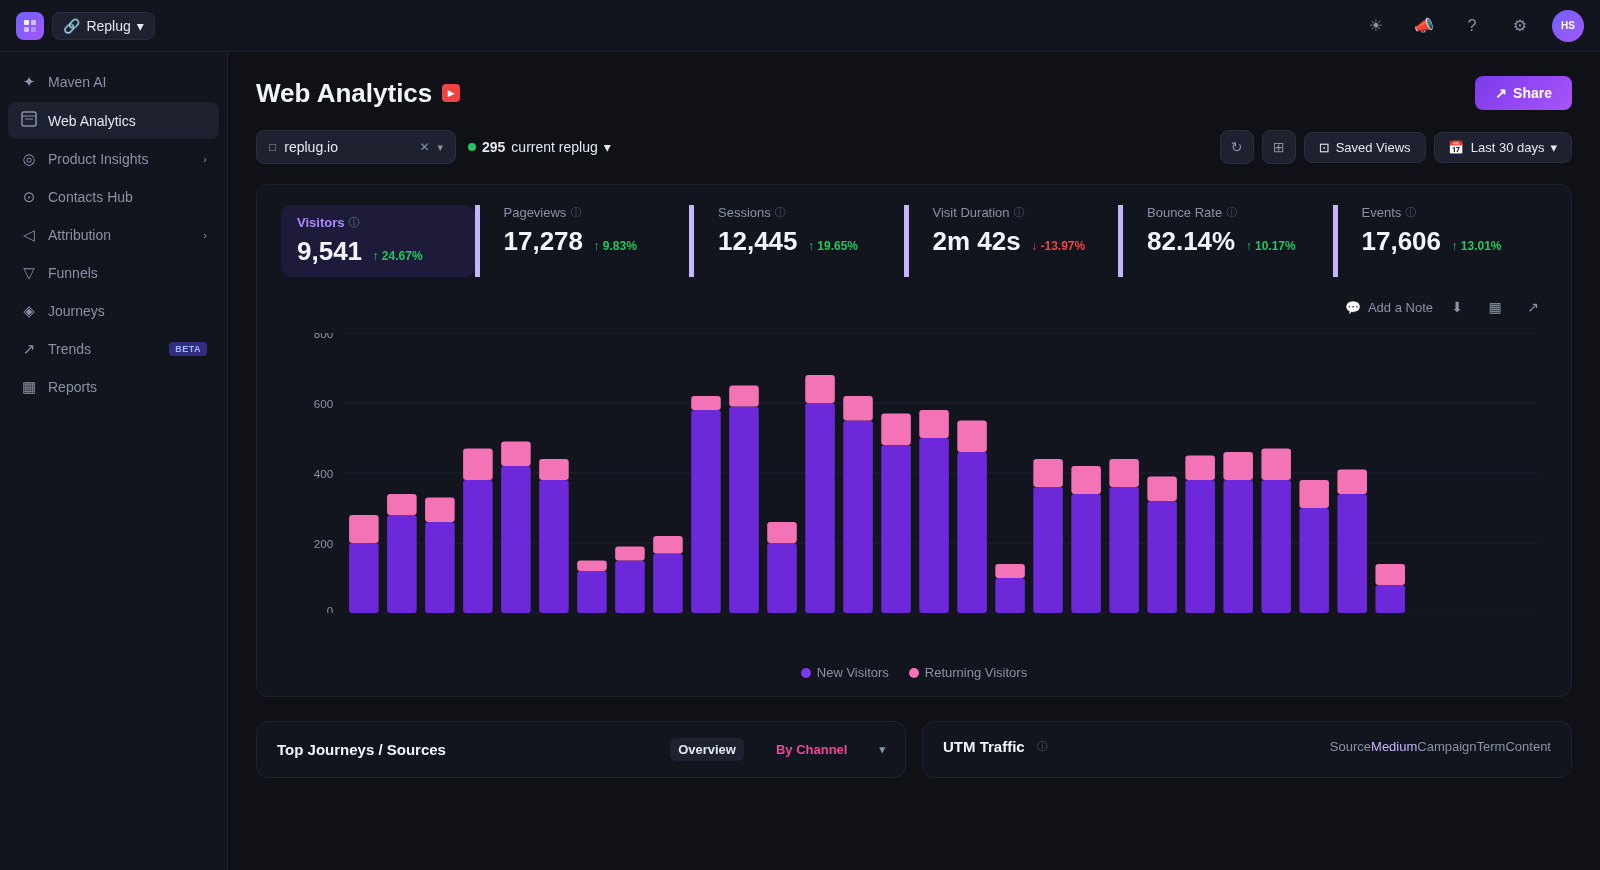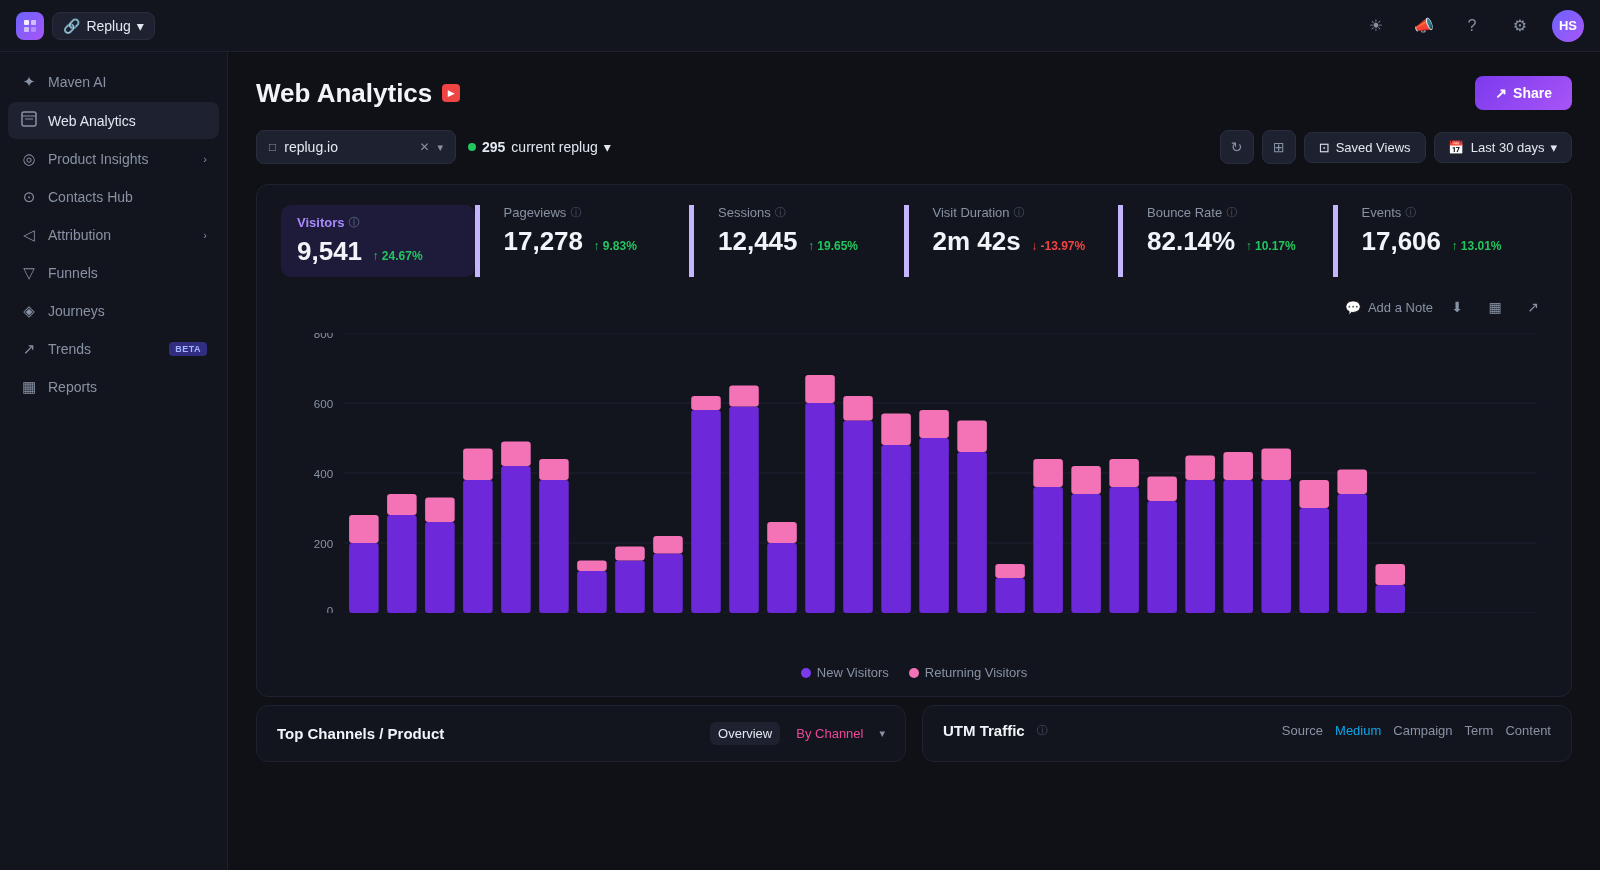--- a/index.html
+++ b/index.html
@@ -71,21 +71,21 @@
       font-size: 16px;
     }
     .avatar {
       width: 32px;
       height: 32px;
       background: linear-gradient(135deg, #6c63ff, #a855f7);
       border-radius: 50%;
       display: flex;
       align-items: center;
       justify-content: center;
-      font-size: 13px;
+      font-size: 10px;
       font-weight: 600;
       color: white;
       cursor: pointer;
     }
 
     
     .layout {
       display: flex;
       flex: 1;
       overflow: hidden;
@@ -274,21 +274,21 @@
       align-items: center;
       gap: 6px;
     }
 
     
     .metrics-card {
       background: #13151e;
       border: 1px solid #1e2130;
       border-radius: 12px;
       padding: 20px 24px 16px;
-      margin-bottom: 8px;
+      margin-bottom: 24px;
     }
     .metrics-row {
       display: flex;
       gap: 0;
       margin-bottom: 16px;
     }
     .metric-item {
       flex: 1;
       padding: 0 24px 0 0;
     }
@@ -398,49 +398,50 @@
       gap: 12px;
     }
     .panel-title {
       font-size: 15px;
       font-weight: 600;
       color: #f1f5f9;
     }
     .panel-tabs {
       display: flex;
       align-items: center;
-      gap: 8px;
+      gap: 24px;
       margin-left: auto;
+      font-weight: bold;
     }
     .panel-tab {
       font-size: 13px;
       color: #ec4899;
       cursor: pointer;
       padding: 4px 8px;
       border-radius: 6px;
     }
     .panel-tab.active {
       color: #e2e8f0;
       background: #1e2130;
     }
     .panel-tab-arrow {
       font-size: 11px;
       color: #8892a4;
     }
     .utm-tabs {
       display: flex;
-      gap: 12px;
+      gap: 0;
       margin-left: auto;
       font-size: 13px;
     }
     .utm-tab {
       color: #8892a4;
       cursor: pointer;
     }
-    .utm-tab.highlight { color: #0ea5e9; }
+    .utm-tab.highlight { color: #c4b5fd; }
   </style>
 </head>
 <body>
 
 <div class="topnav">
   <div class="topnav-left">
     <div class="logo-mark">
       <svg width="16" height="16" viewBox="0 0 16 16" fill="none">
         <rect x="2" y="2" width="5" height="5" rx="1" fill="white" opacity="0.9"></rect>
         <rect x="9" y="2" width="5" height="5" rx="1" fill="white" opacity="0.6"></rect>
@@ -744,21 +745,21 @@
         <div class="legend-item">
           <div class="legend-dot" style="background:#f472b6;"></div>
           <span>Returning Visitors</span>
         </div>
       </div>
     </div>
 
     <div class="bottom-panels">
       <div class="panel">
         <div class="panel-header">
-          <span class="panel-title">Top Channels / Product</span>
+          <span class="panel-title">Top Journeys / Sources</span>
           <div class="panel-tabs">
             <span class="panel-tab active">Overview</span>
             <span class="panel-tab">By Channel</span>
             <span class="panel-tab-arrow">▾</span>
           </div>
         </div>
       </div>
       <div class="panel">
         <div class="panel-header">
           <span class="panel-title">UTM Traffic</span>

